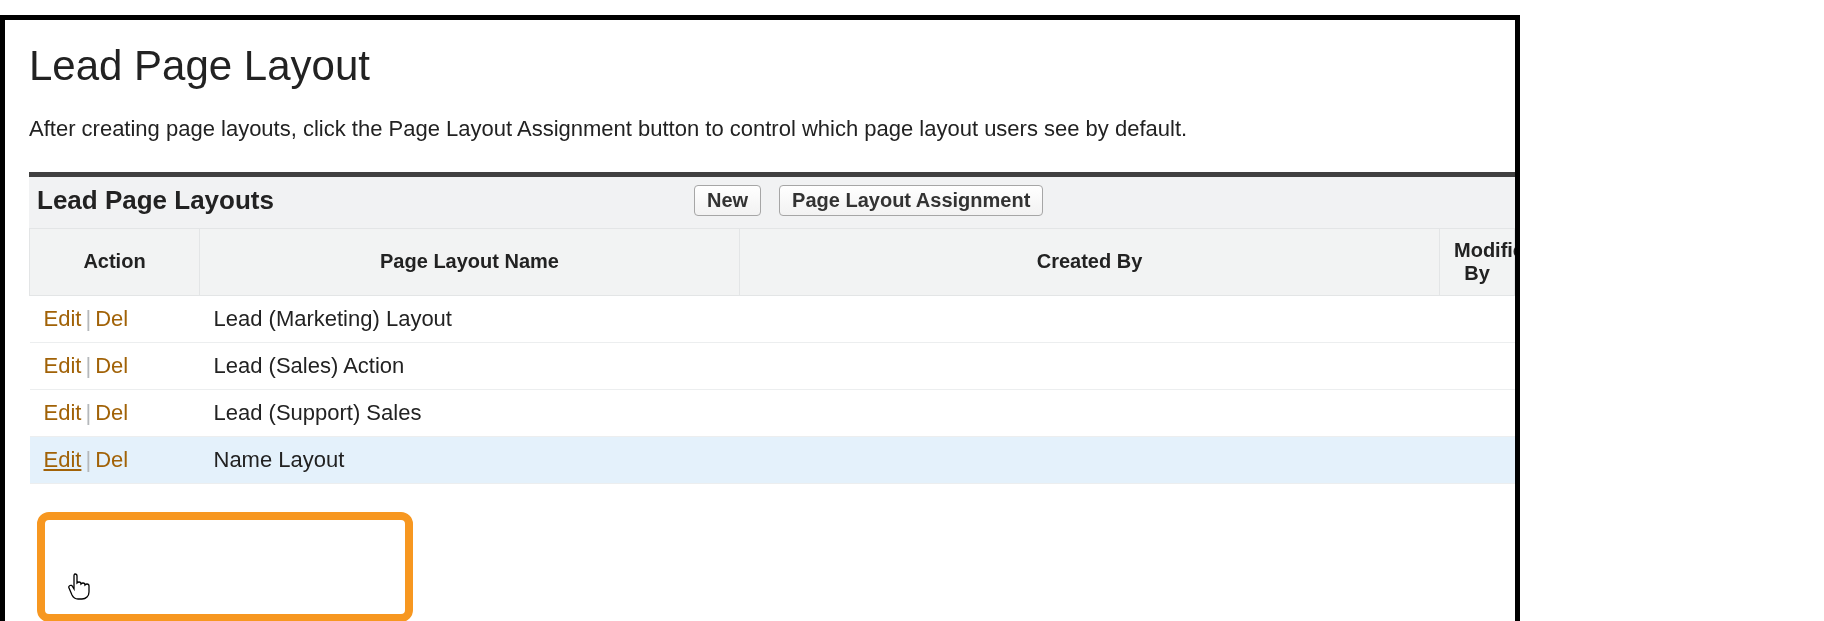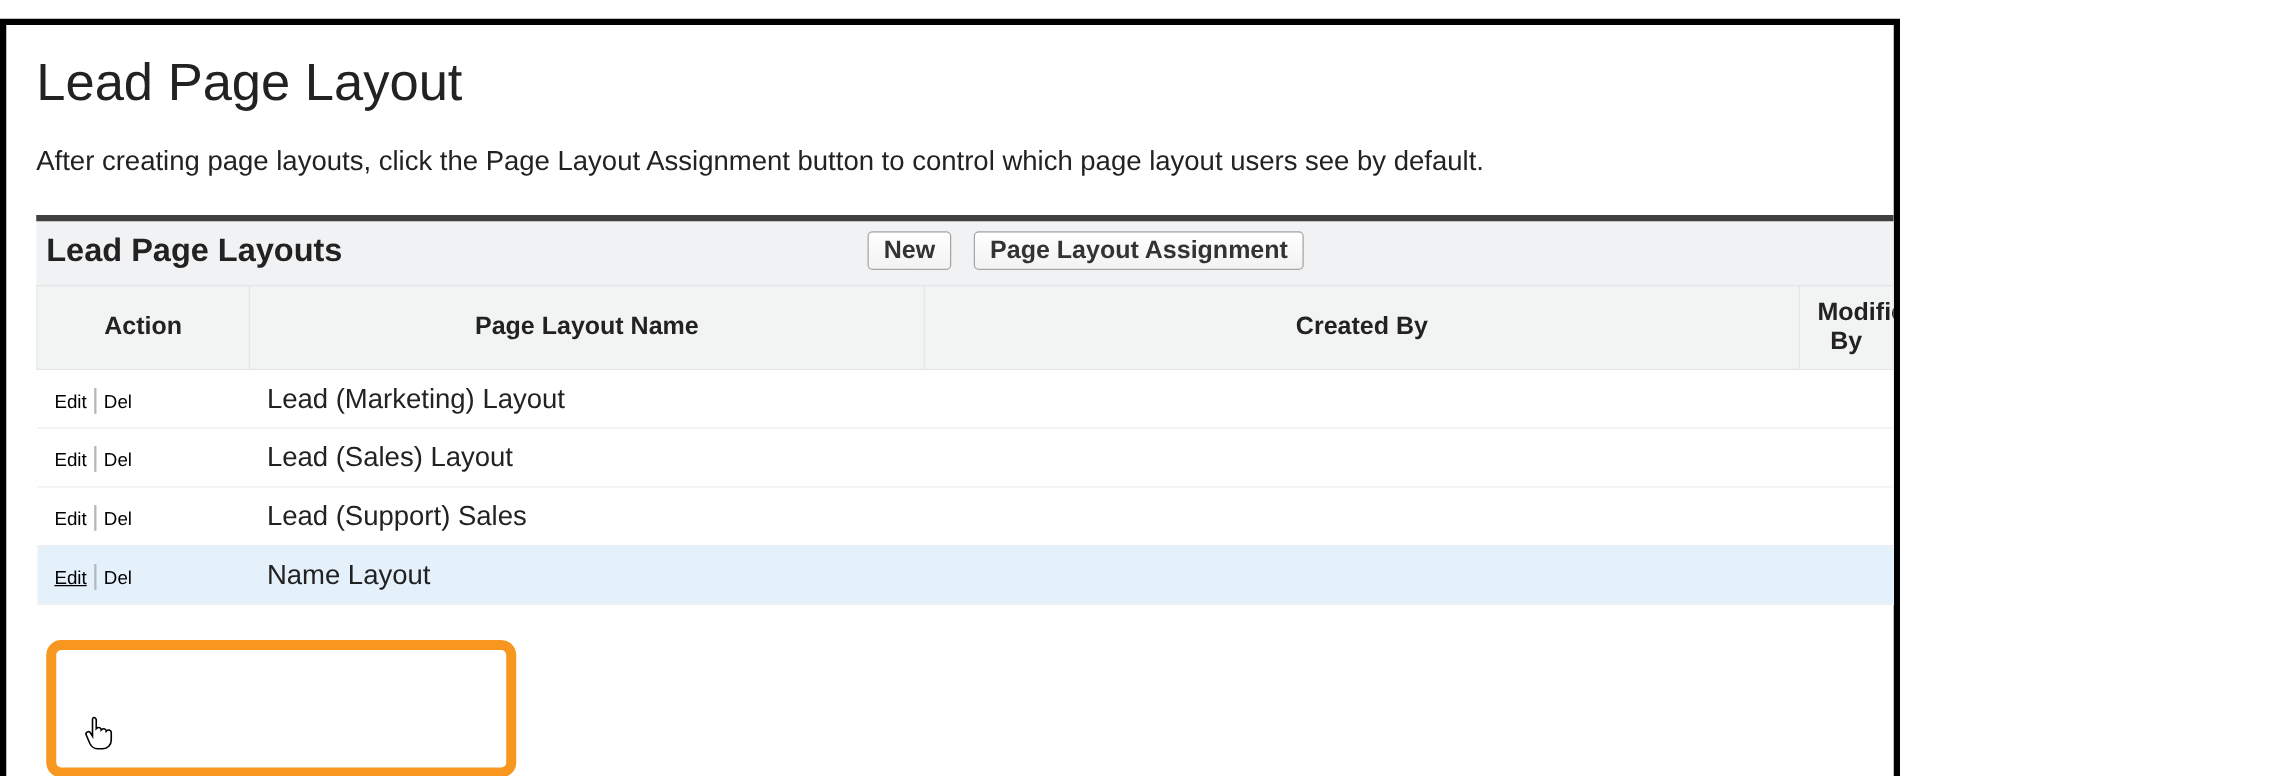--- a/index.html
+++ b/index.html
@@ -79,23 +79,23 @@
     padding:10px 14px;
   }
   table.layouts td{
     font-size:22px;
     border-bottom:1px solid #eceeef;
     padding:10px 14px;
     white-space:nowrap;
   }
   td.action-cell{padding-left:14px;}
   a.action-link{
-    color:#000000;
+    color:#a16207;
     text-decoration:none;
-    font-size:15px;
+    font-size:22px;
   }
   .sep{
     color:#b5b8bb;
     padding:0 4px;
   }
   tr.hover-row td{background:#e4f1fb;}
   tr.hover-row a.edit-link{text-decoration:underline;}
   
   .highlight-box{
     position:absolute;
@@ -148,21 +148,21 @@
             <a href="#" class="action-link edit-link">Edit</a><span class="sep">|</span><a href="#" class="action-link">Del</a>
           </td>
           <td>Lead (Marketing) Layout</td>
           <td></td>
           <td></td>
         </tr>
         <tr>
           <td class="action-cell">
             <a href="#" class="action-link edit-link">Edit</a><span class="sep">|</span><a href="#" class="action-link">Del</a>
           </td>
-          <td>Lead (Sales) Layout</td>
+          <td>Lead (Sales) Action</td>
           <td></td>
           <td></td>
         </tr>
         <tr>
           <td class="action-cell">
             <a href="#" class="action-link edit-link">Edit</a><span class="sep">|</span><a href="#" class="action-link">Del</a>
           </td>
           <td>Lead (Support) Sales</td>
           <td></td>
           <td></td>

